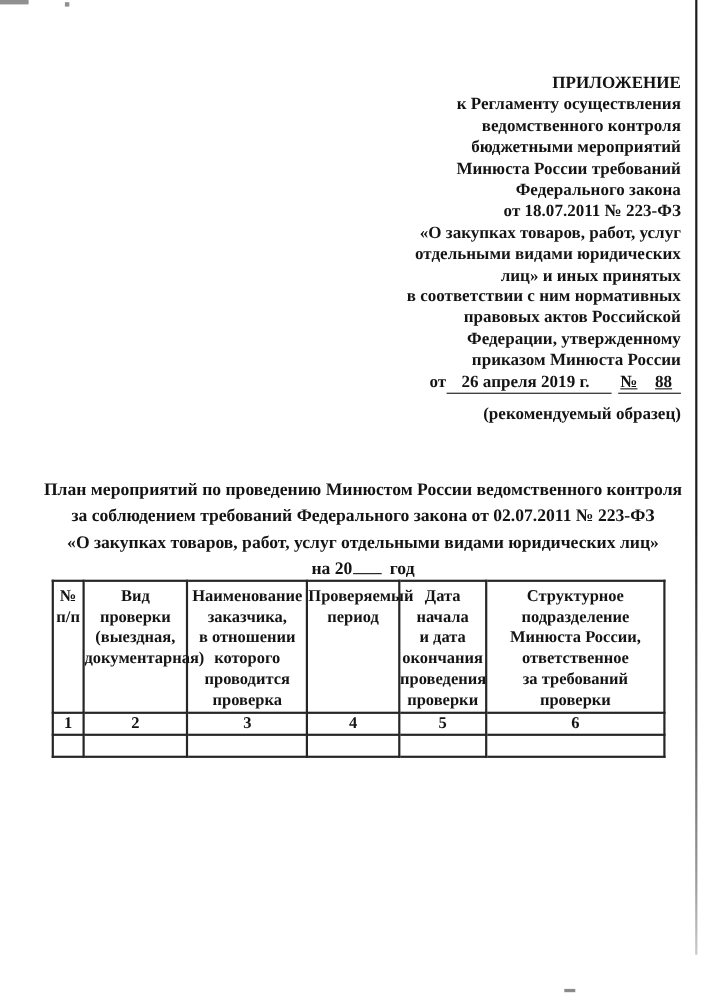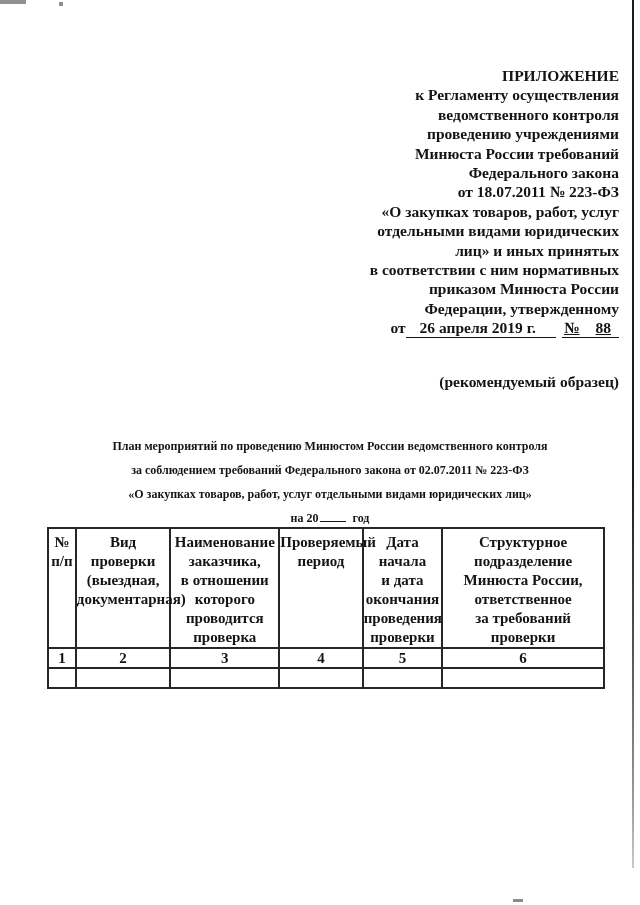--- a/index.html
+++ b/index.html
@@ -45,30 +45,30 @@
   }
   .date-line { margin-top: 0; }
   .ul {
     display: inline-block;
     border-bottom: 1.6px solid #141414;
     line-height: 17px;
   }
   .ul-date { padding: 0 20px 1px 14px; }
   .ul-num  { padding: 0 8px 1px 2px; margin-left: 6px; text-decoration: underline; }
   .gap2 { display: inline-block; width: 16px; }
-  .recommended { margin-top: 34px; }
+  .recommended { margin-top: 9px; }
 
   
   .doc-title {
     position: absolute;
     left: 30px;
     top: 434px;
     width: 600px;
     text-align: center;
-    font-size: 12px;
+    font-size: 16px;
     line-height: 24px;
     white-space: nowrap;
   }
   .year-blank {
     display: inline-block;
     width: 26px;
     height: 14px;
     border-bottom: 1.6px solid #141414;
     margin: 0 7px 0 1px;
   }
@@ -116,30 +116,31 @@
 
   <div class="artifact artifact-topbar"></div>
   <div class="artifact artifact-topdot"></div>
   <div class="artifact artifact-rightline"></div>
   <div class="artifact artifact-botdash"></div>
 
   <div class="appendix">
     <div class="line">ПРИЛОЖЕНИЕ</div>
     <div class="line">к Регламенту осуществления</div>
     <div class="line">ведомственного контроля</div>
-    <div class="line">проведению учреждениями</div>
+    <div class="line">бюджетными мероприятий</div>
     <div class="line">Минюста России требований</div>
     <div class="line">Федерального закона</div>
     <div class="line">от 18.07.2011 № 223-ФЗ</div>
     <div class="line">«О закупках товаров, работ, услуг</div>
     <div class="line">отдельными видами юридических</div>
     <div class="line">лиц» и иных принятых</div>
     <div class="line">в соответствии с ним нормативных</div>
+    <div class="line">правовых актов Российской</div>
+    <div class="line">Федерации, утвержденному</div>
     <div class="line">приказом Минюста России</div>
-    <div class="line">Федерации, утвержденному</div>
     <div class="line date-line">
       <span>от</span><span class="ul ul-date">26 апреля 2019 г.</span><span class="ul ul-num"><span>№</span><span class="gap2"></span><span>88</span></span>
     </div>
     <div class="recommended">(рекомендуемый образец)</div>
   </div>
 
   <div class="doc-title">
     <div>План мероприятий по проведению Минюстом России ведомственного контроля</div>
     <div>за соблюдением требований Федерального закона от 02.07.2011 № 223-ФЗ</div>
     <div>«О закупках товаров, работ, услуг отдельными видами юридических лиц»</div>

